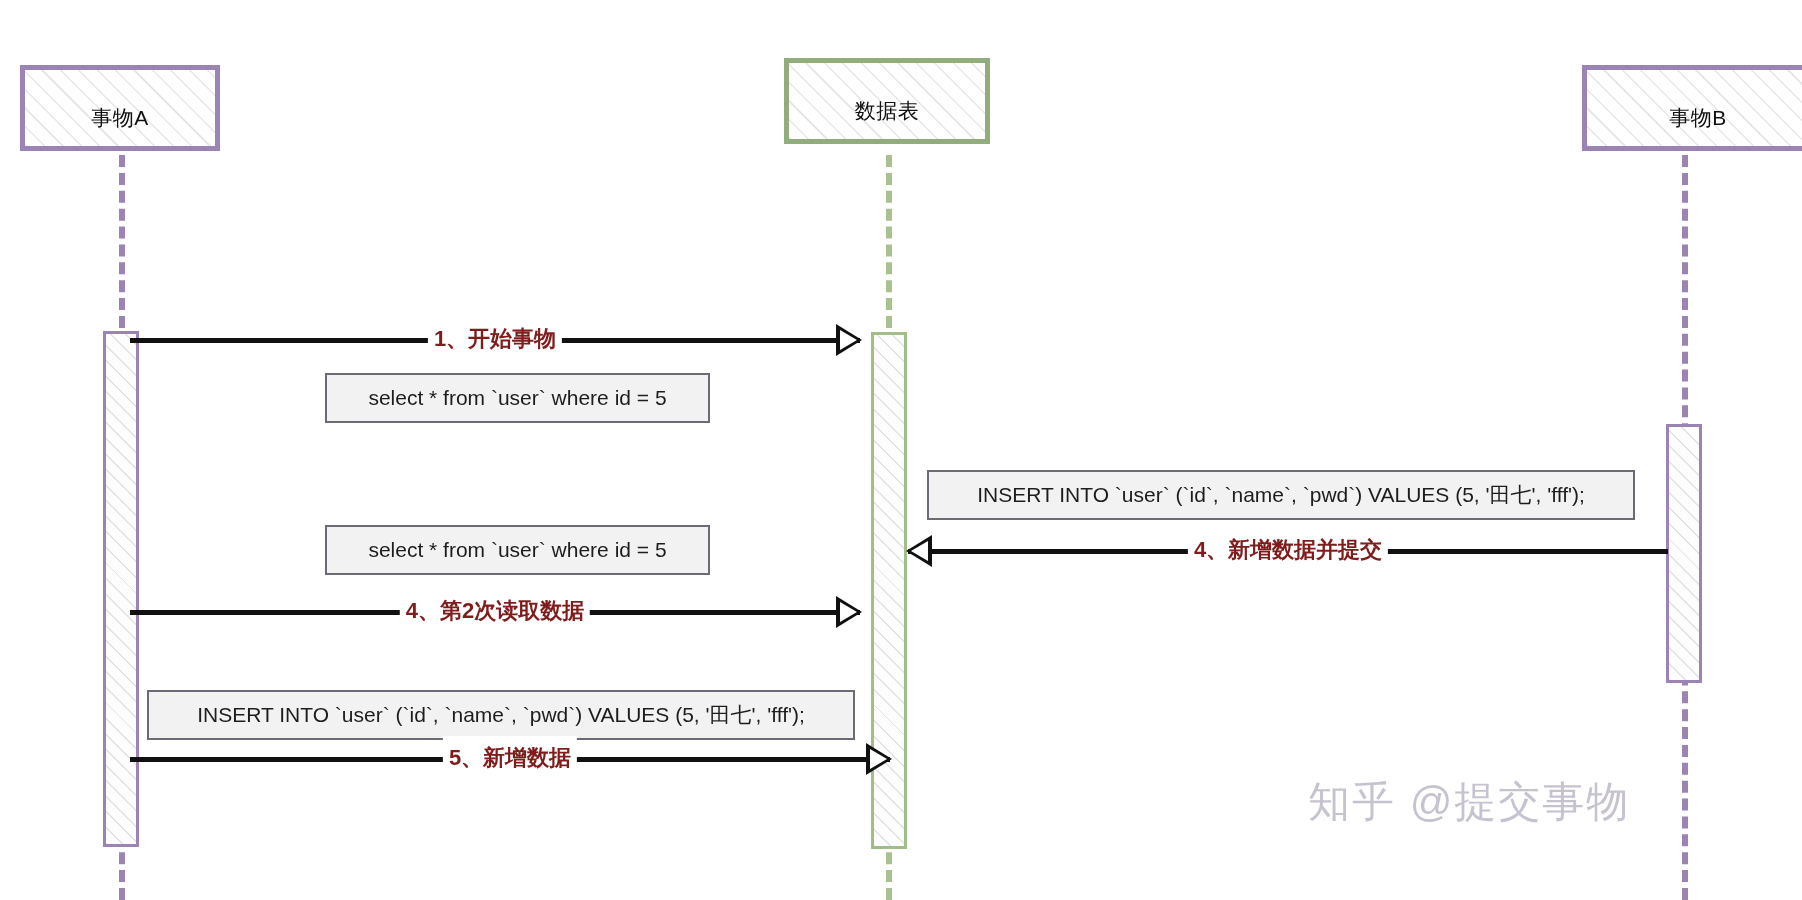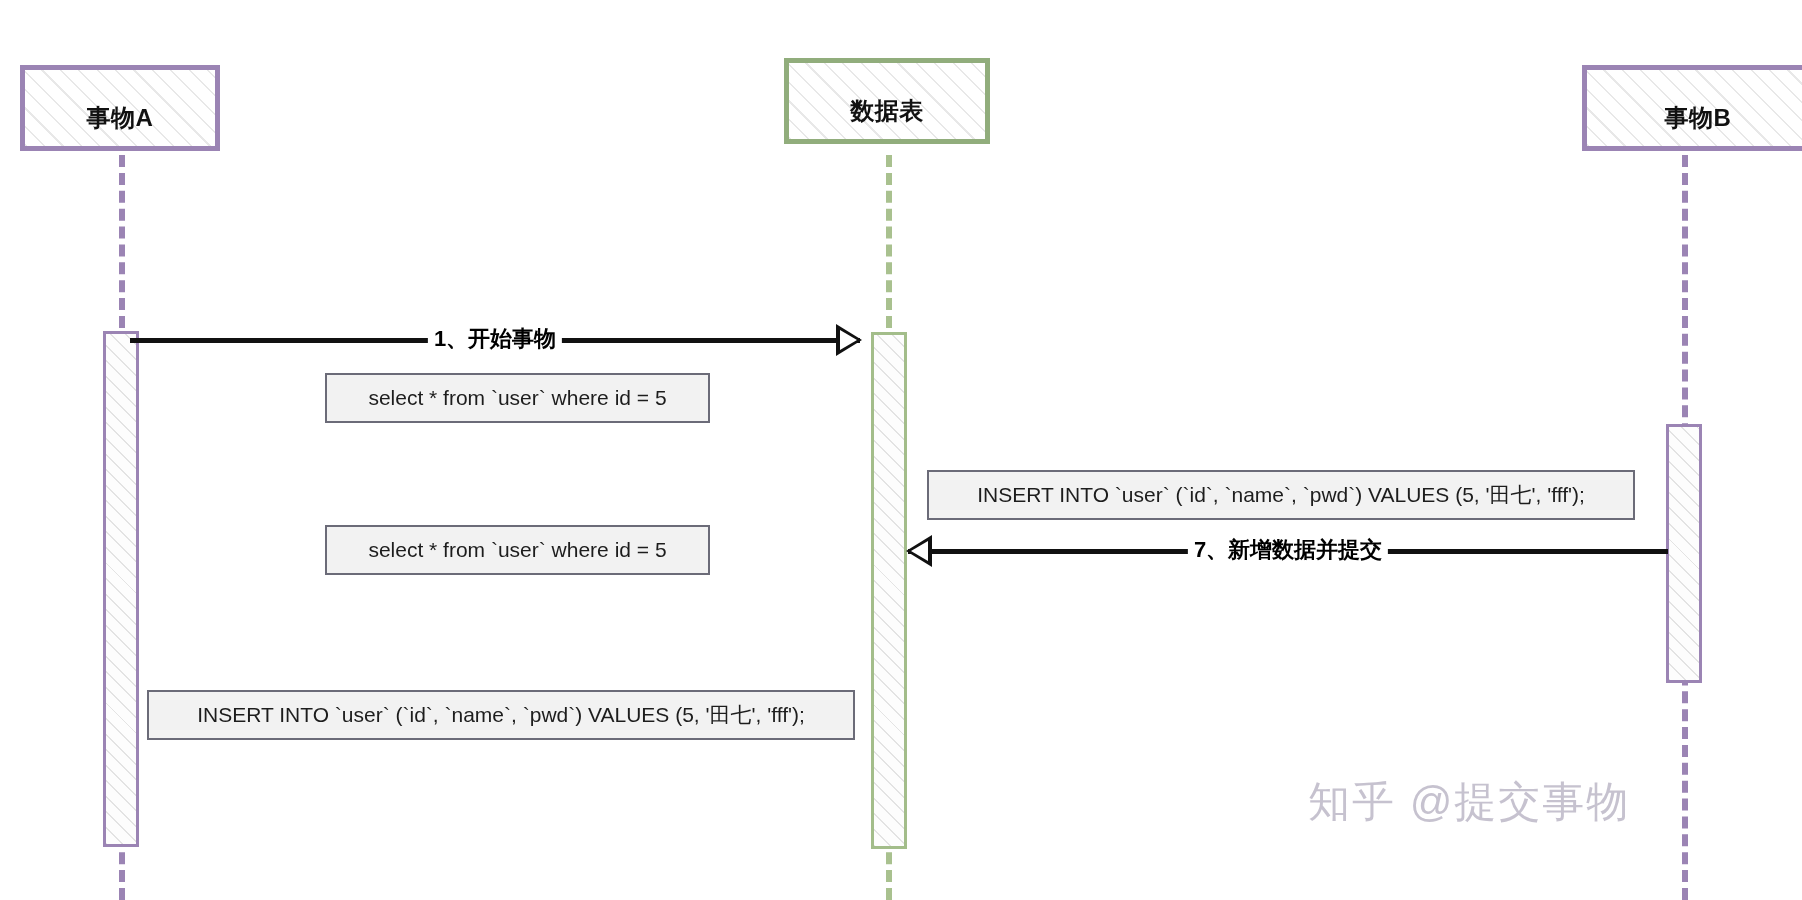--- a/index.html
+++ b/index.html
@@ -27,22 +27,22 @@
     justify-content: center;
     background-color: #ffffff;
     background-image: repeating-linear-gradient(
         45deg,
         rgba(0,0,0,0.09) 0px,
         rgba(0,0,0,0.09) 1.6px,
         rgba(0,0,0,0) 1.6px,
         rgba(0,0,0,0) 13px);
   }
   .actor-box .actor-label {
-    font-size: 24px;
-    font-weight: bold;
+    font-size: 21px;
+    font-weight: normal;
     color: #111111;
     letter-spacing: 0.5px;
     white-space: nowrap;
     margin-top: 20px;
   }
   .actor-purple { border: 5px solid #9b84b4; }
   .actor-green  { border: 5px solid #91ad7c; }
 
   
   .lifeline {
@@ -116,21 +116,21 @@
   }
   .msg .msg-label {
     position: absolute;
     left: 50%;
     transform: translateX(-50%);
     top: 0px;
     padding: 0 6px;
     background: #ffffff;
     font-size: 22px;
     font-weight: bold;
-    color: #000000;
+    color: #7f1d1d;
     white-space: nowrap;
     line-height: 44px;
   }
 
   
   .note {
     position: absolute;
     box-sizing: border-box;
     border: 2px solid #6b6b78;
     background: #f2f2f2;
@@ -197,29 +197,41 @@
 
 
   <div class="note" style="left:927px; top:470px; width:708px; height:50px;">
     <span class="note-text">INSERT INTO `user` (`id`, `name`, `pwd`) VALUES (5, '田七', 'fff');</span>
   </div>
 
   <div class="msg" style="left:908px; top:528px; width:760px;">
     <div class="line"></div>
     <div class="head head-left"></div>
     <div class="head-inner head-inner-left"></div>
-    <div class="msg-label">7、新增数据并提交</div>
+    <div class="msg-label">4、新增数据并提交</div>
   </div>
 
   <div class="note" style="left:325px; top:525px; width:385px; height:50px;">
     <span class="note-text">select *  from `user` where id = 5</span>
   </div>
 
+  <div class="msg" style="left:130px; top:589px; width:730px;">
+    <div class="line"></div>
+    <div class="head head-right"></div>
+    <div class="head-inner head-inner-right"></div>
+    <div class="msg-label">4、第2次读取数据</div>
+  </div>
 
   <div class="note" style="left:147px; top:690px; width:708px; height:50px;">
     <span class="note-text">INSERT INTO `user` (`id`, `name`, `pwd`) VALUES (5, '田七', 'fff');</span>
   </div>
 
+  <div class="msg" style="left:130px; top:736px; width:760px;">
+    <div class="line"></div>
+    <div class="head head-right"></div>
+    <div class="head-inner head-inner-right"></div>
+    <div class="msg-label">5、新增数据</div>
+  </div>
 
 
   <div class="watermark" style="left:1308px; top:774px;">知乎 @提交事物</div>
 
 </div>
 
 </body></html>

